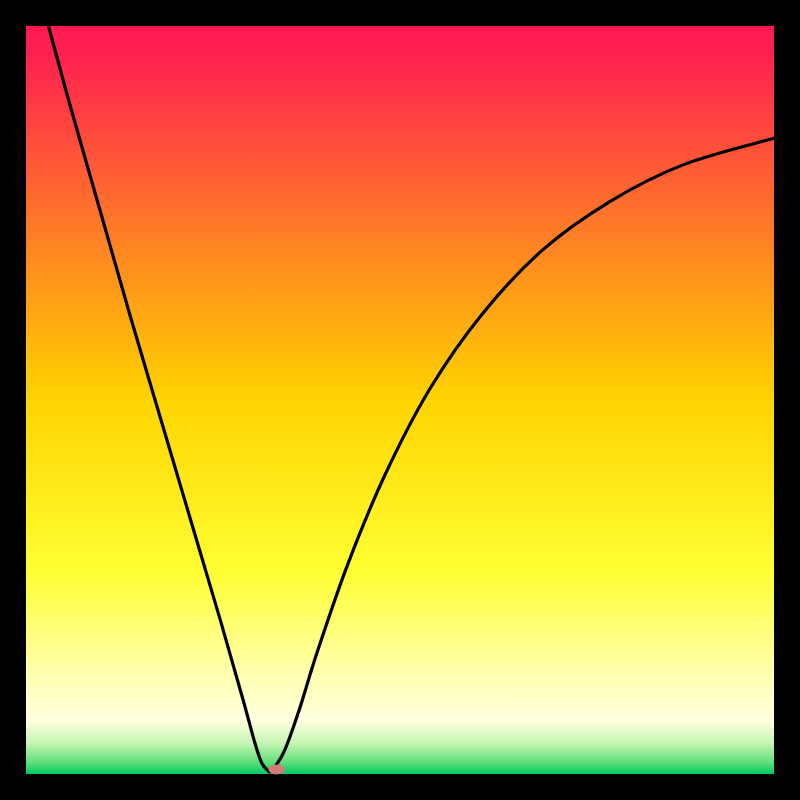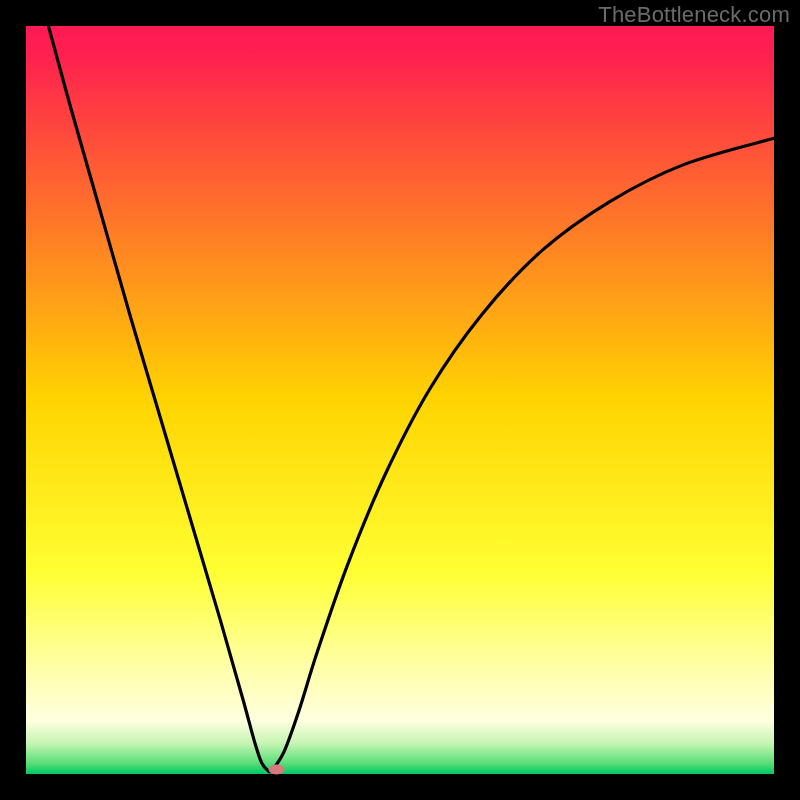--- a/index.html
+++ b/index.html
@@ -28,21 +28,20 @@
     z-index: 10;
   }
   svg {
     display: block;
   }
 </style>
 </head>
 <body>
 
 <div class="frame">
-  <div class="watermark">TheBottleneck.com</div>
 
   <svg id="chart-svg" width="800" height="800" viewBox="0 0 800 800">
     <defs>
       <linearGradient id="bg-grad" x1="0" y1="0" x2="0" y2="1">
           <stop offset="0.00%" stop-color="#ff1a52"></stop>
           <stop offset="3.50%" stop-color="#ff1f4f"></stop>
           <stop offset="50.00%" stop-color="#ffd400"></stop>
           <stop offset="73.00%" stop-color="#ffff33"></stop>
           <stop offset="86.00%" stop-color="#ffffaa"></stop>
           <stop offset="92.80%" stop-color="#ffffe0"></stop>

